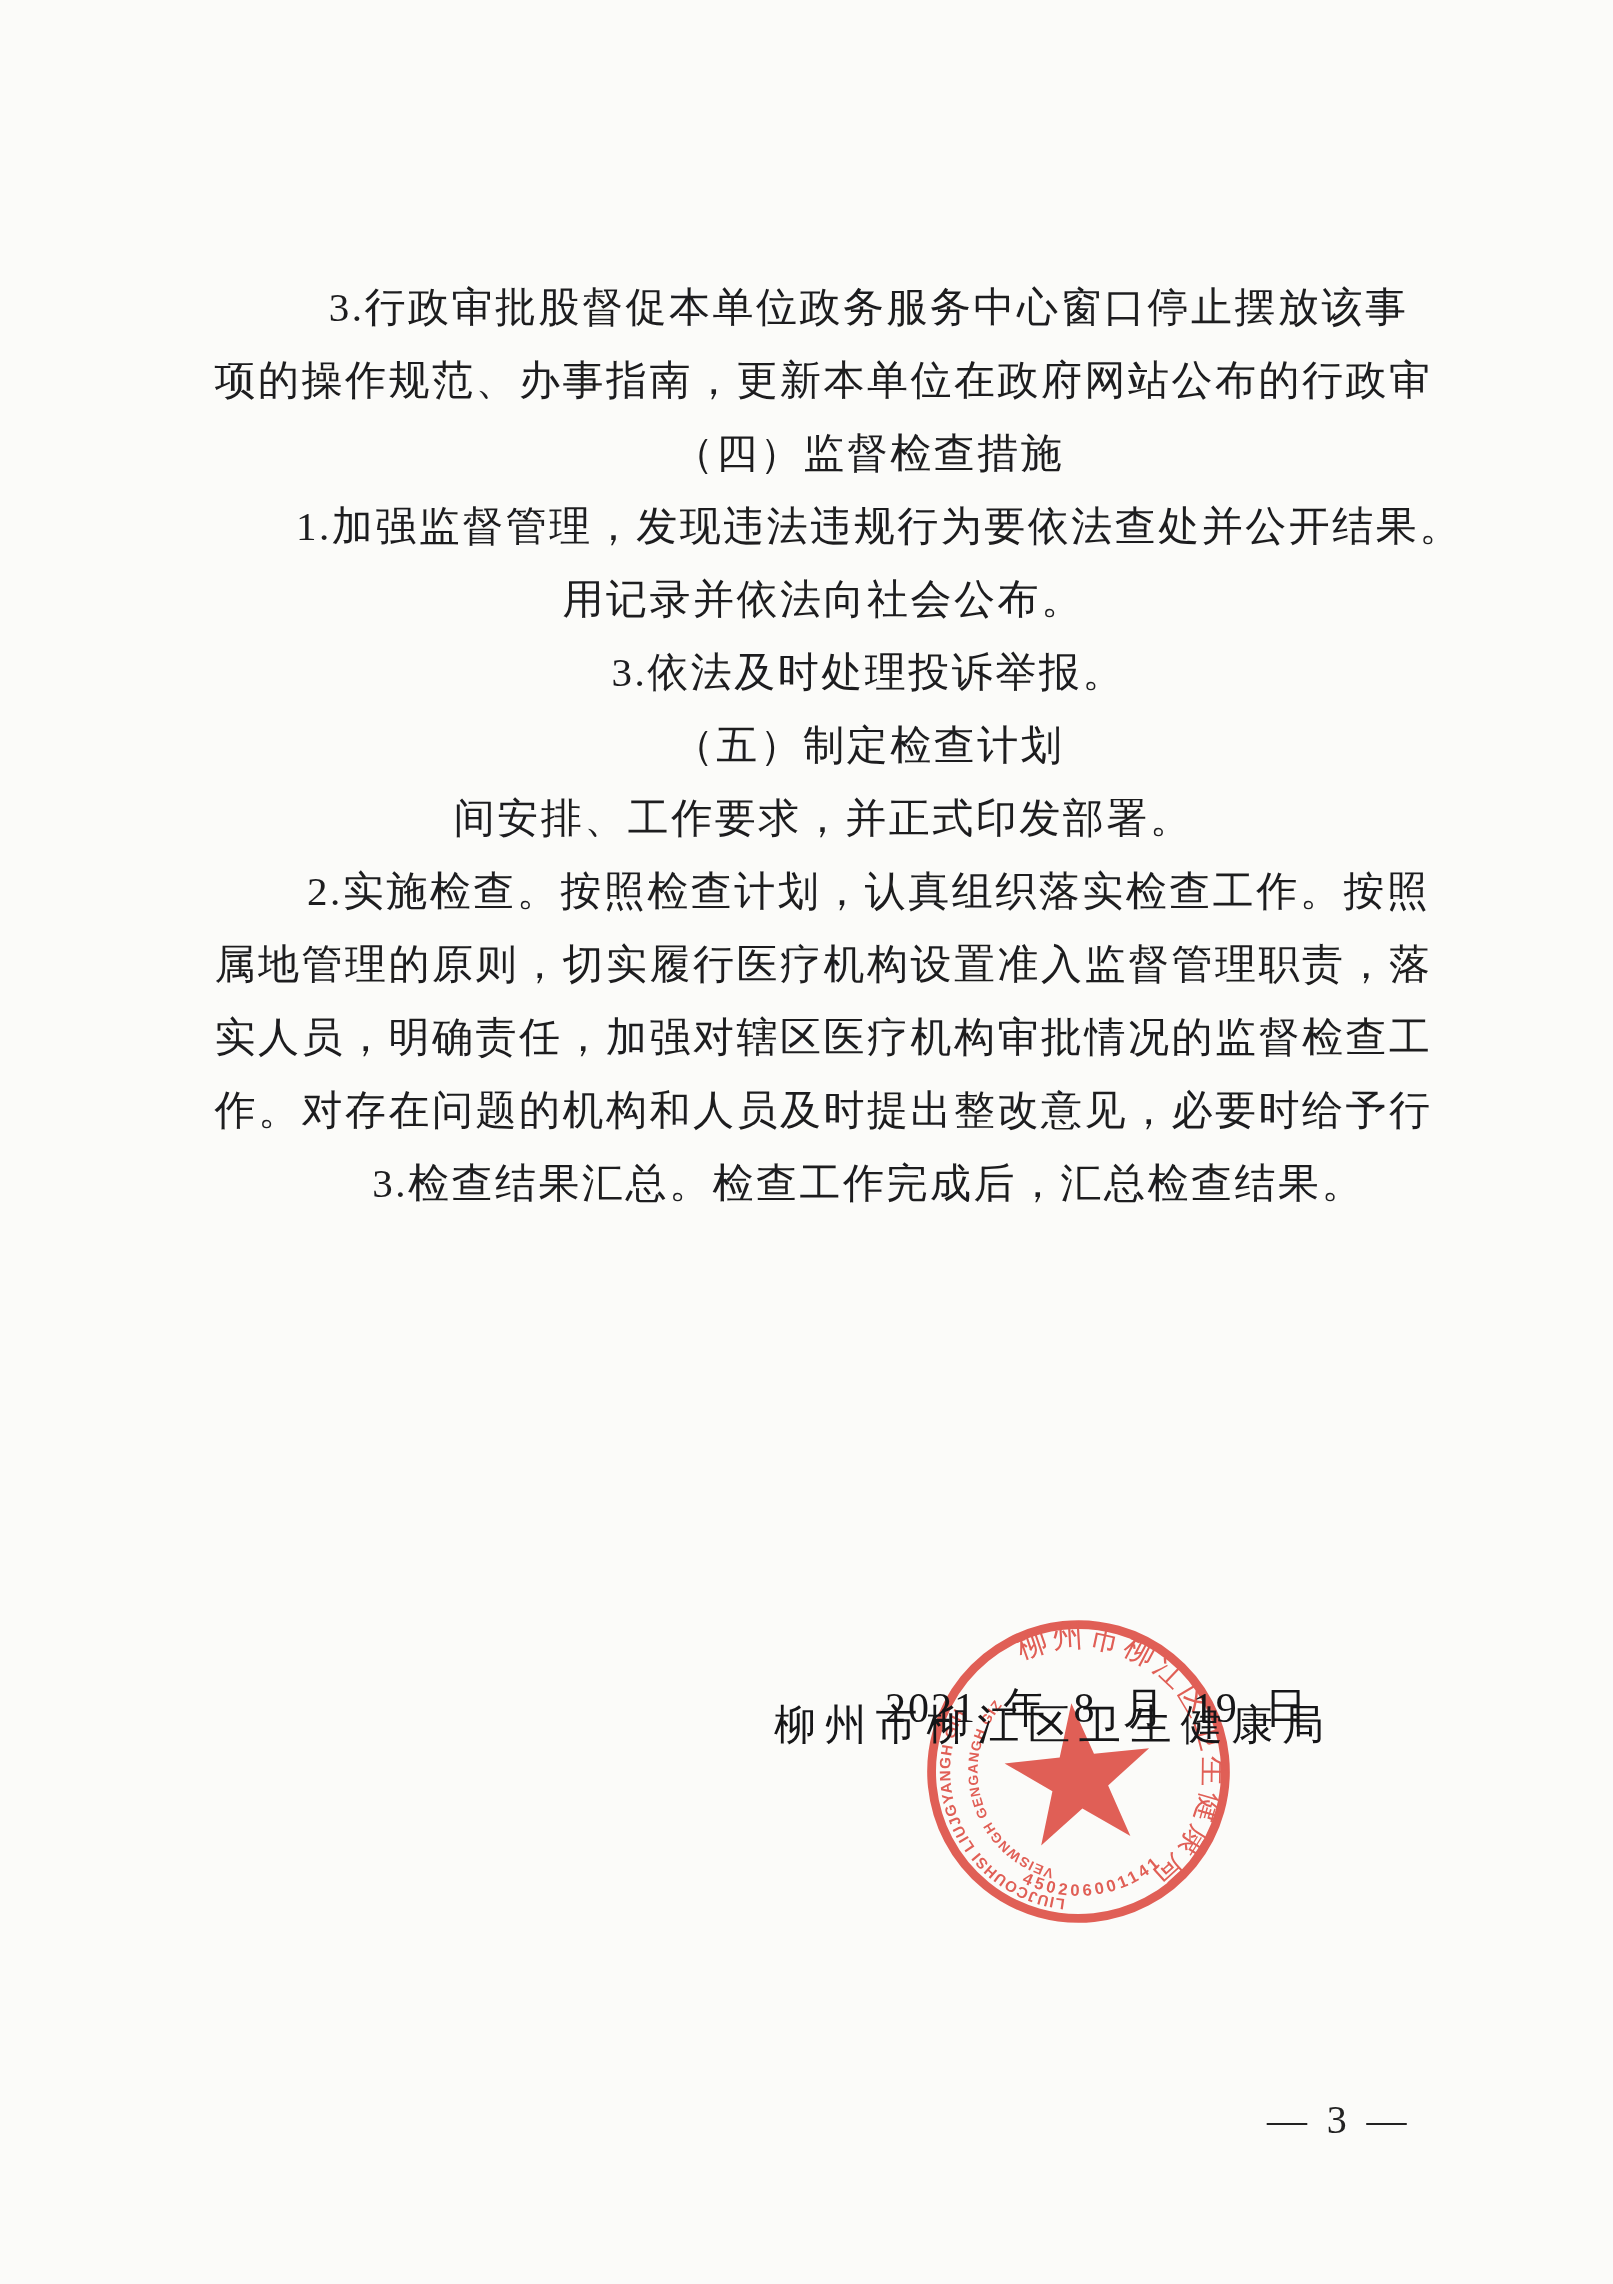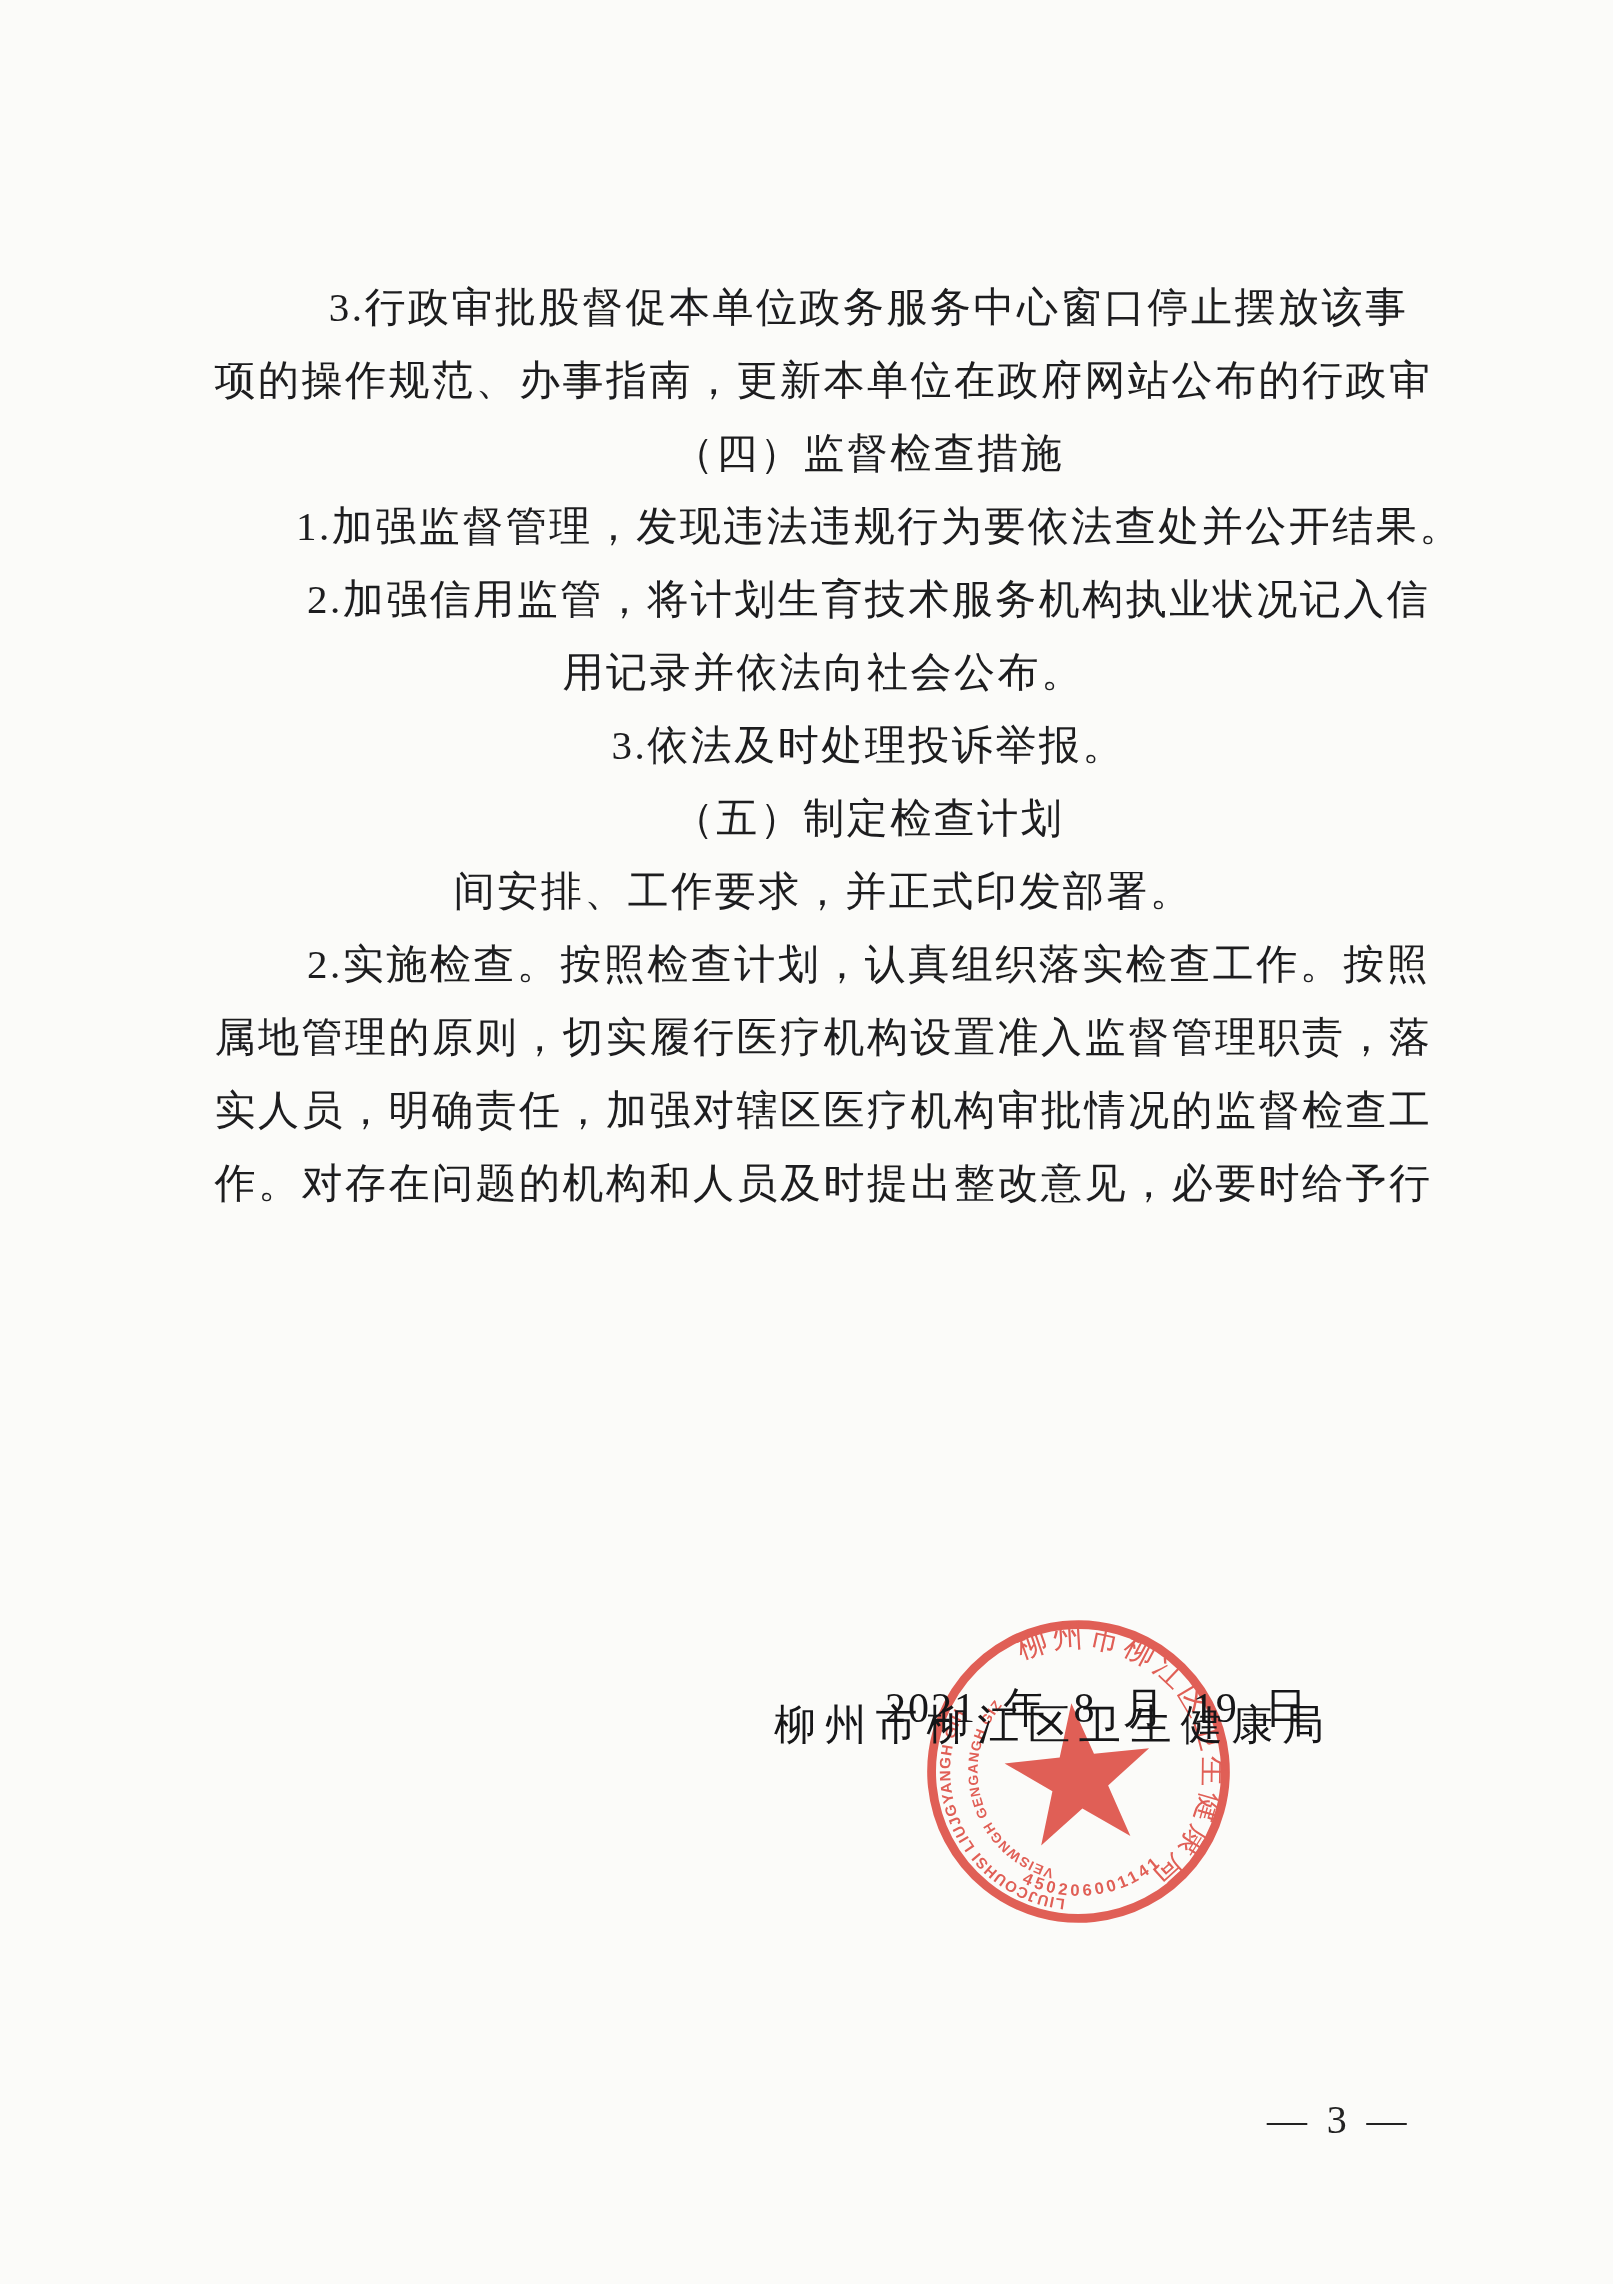--- a/index.html
+++ b/index.html
@@ -75,29 +75,29 @@
         <textPath href="#arcNumber" startOffset="4">4502060011414</textPath>
       </text>
     </g>
   </svg>
 
   <div class="doc-body">
     <div class="line ind">3.行政审批股督促本单位政务服务中心窗口停止摆放该事</div>
     <div class="line">项的操作规范、办事指南，更新本单位在政府网站公布的行政审</div>
     <div class="line ind">（四）监督检查措施</div>
     <div class="line ind">1.加强监督管理，发现违法违规行为要依法查处并公开结果。</div>
-    <div class="line ind">2.加强信用监管，将计划生育技术服务机构执业状况记入信</div>
     <div class="line">用记录并依法向社会公布。</div>
     <div class="line ind">3.依法及时处理投诉举报。</div>
     <div class="line ind">（五）制定检查计划</div>
     <div class="line">间安排、工作要求，并正式印发部署。</div>
     <div class="line ind">2.实施检查。按照检查计划，认真组织落实检查工作。按照</div>
     <div class="line">属地管理的原则，切实履行医疗机构设置准入监督管理职责，落</div>
     <div class="line">实人员，明确责任，加强对辖区医疗机构审批情况的监督检查工</div>
     <div class="line">作。对存在问题的机构和人员及时提出整改意见，必要时给予行</div>
+    <div class="line ind">3.检查结果汇总。检查工作完成后，汇总检查结果。</div>
   </div>
 
   <div class="sig-org">柳州市柳江区卫生健康局</div>
   <div class="sig-date">2021 年 8 月 19 日</div>
 
   <div class="footer">— 3 —</div>
 
 </div>
 
 

